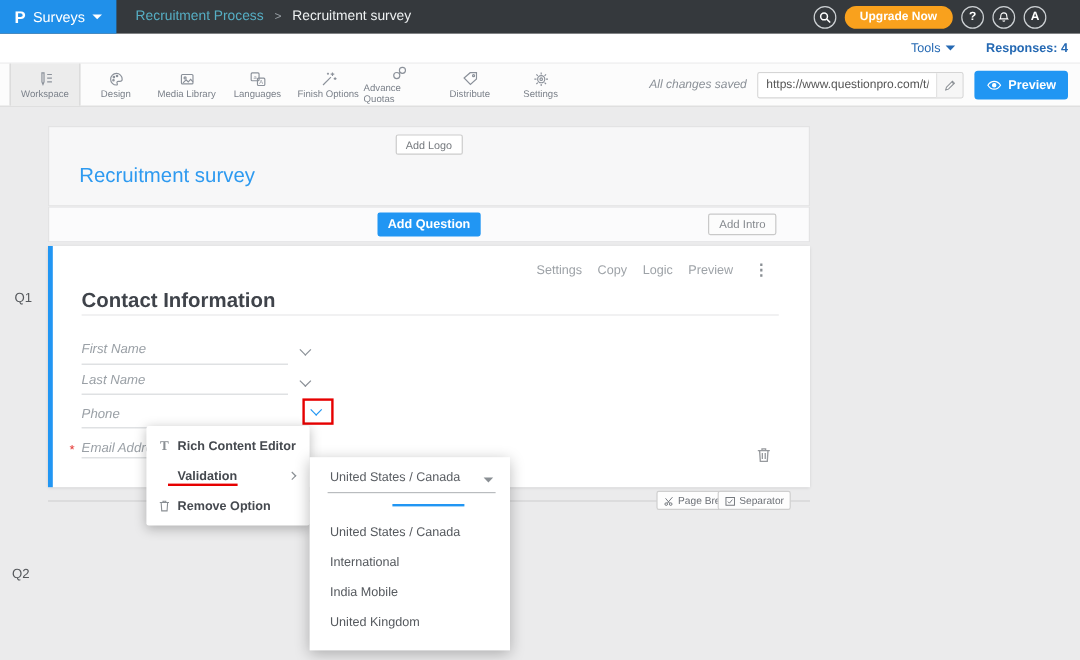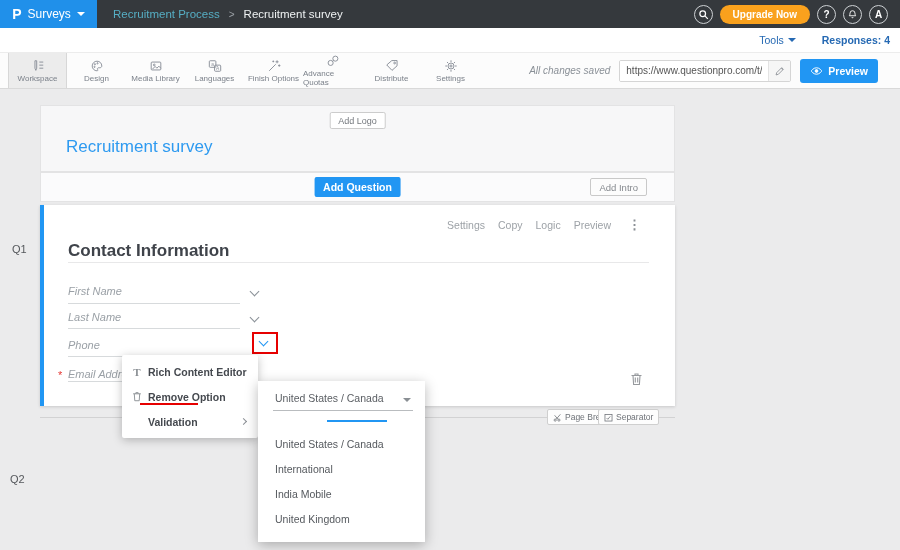--- a/index.html
+++ b/index.html
@@ -13,21 +13,21 @@
   .logo-area { width:97px; height:28px; background:#2090ea; color:#fff; display:flex;
                align-items:center; justify-content:center; gap:6px; cursor:pointer; }
   .logo-p { font-weight:800; font-size:14px; }
   .caret-w { width:0; height:0; border-left:4px solid transparent; border-right:4px solid transparent;
              border-top:4px solid #fff; }
   .surveys-lbl { font-size:12px; }
   .breadcrumb { margin-left:16px; display:flex; align-items:center; gap:9px; font-size:11.5px; }
   .bc-parent { color:#56aec4; }
   .bc-sep { color:#9aa0a6; font-size:10px; }
   .bc-current { color:#eef1f2; }
-  .topbar-right { margin-left:auto; display:flex; align-items:center; gap:7px; padding-right:12px; }
+  .topbar-right { margin-left:auto; display:flex; align-items:center; gap:7px; padding-right:28px; }
   .circle-btn { width:19px; height:19px; border:1px solid #cdd1d4; border-radius:50%; color:#fff;
                 display:flex; align-items:center; justify-content:center; font-size:10px;
                 font-weight:bold; background:transparent; cursor:pointer; }
   .upgrade { background:#f9a11d; color:#fff; border:none; border-radius:10px; height:19px;
              padding:0 13px; font-size:10px; font-weight:bold; display:flex; align-items:center;
              font-family:inherit; cursor:pointer; }
 
   
   .tabrow { position:absolute; top:28px; left:0; right:0; height:24px; background:#fff;
             display:flex; align-items:center; z-index:39; }
@@ -42,21 +42,21 @@
   .responses { font-size:10.5px; font-weight:bold; color:#2569b3; cursor:pointer; }
 
   
   .toolbar { position:absolute; top:52px; left:0; right:0; height:37px; background:#fcfcfc;
              border-top:1px solid #ececec; border-bottom:1px solid #d9d9d9; display:flex;
              align-items:stretch; padding-left:8px; z-index:38; }
   .tool { width:59px; display:flex; flex-direction:column; align-items:center; justify-content:center;
           gap:1px; font-size:8px; color:#7b818a; cursor:pointer; }
   .tool.active { background:#ececec; border-left:1px solid #d7d7d7; border-right:1px solid #d7d7d7; }
   .ic { width:14px; height:14px; stroke:#8b919a; fill:none; stroke-width:1.1; }
-  .toolbar-right { margin-left:auto; display:flex; align-items:center; gap:9px; padding-right:22px;justify-content:flex-end; }
+  .toolbar-right { margin-left:auto; display:flex; align-items:center; gap:9px; padding-right:10px;justify-content:flex-end; }
   .saved { font-style:italic; color:#8a9097; font-size:10px; }
   .urlbox { display:flex; align-items:center; border:1px solid #d5d5d5; background:#fff; height:22px;
             border-radius:2px; overflow:hidden; }
   .url-input { border:none; outline:none; width:148px; height:100%; font-size:10px; color:#555;
                padding:0 6px; font-family:inherit; }
   .url-edit { width:22px; height:22px; display:flex; align-items:center; justify-content:center;
               border-left:1px solid #e3e3e3; background:#f6f6f6; cursor:pointer; }
   .preview-btn { background:#2196f3; color:#fff; border:none; border-radius:3px; height:24px;
                  padding:0 10px; font-size:10.5px; font-weight:bold; display:flex; align-items:center;
                  gap:5px; font-family:inherit; cursor:pointer; }
@@ -345,30 +345,30 @@
       <span>Separator</span>
     </button>
 
 
     <div class="ctx-menu">
       <div class="ctx-item">
         <span class="ctx-icon">T</span>
         <span class="ctx-label">Rich Content Editor</span>
       </div>
       <div class="ctx-item">
+        <span class="ctx-label noicon">Validation</span>
+        <span class="ctx-arrow"></span>
+      </div>
+      <div class="ctx-item">
         <span class="ctx-icon">
           <svg width="10" height="11" viewBox="0 0 13 14" style="stroke:#8a8f94;fill:none;stroke-width:1.2">
               <path d="M1.5 3.5h10M5 3.5V2h3v1.5M3 3.5l.6 9h5.8l.6-9"></path>
             </svg>
         </span>
         <span class="ctx-label">Remove Option</span>
-      </div>
-      <div class="ctx-item">
-        <span class="ctx-label noicon">Validation</span>
-        <span class="ctx-arrow"></span>
       </div>
       <div class="red-underline"></div>
     </div>
 
     <div class="fmt-submenu">
       <span class="sel-text">United States / Canada</span>
       <span class="sel-caret"></span>
       <div class="sel-line"></div>
       <div class="blue-ind"></div>
       <span class="opt" style="top:57px">United States / Canada</span>

